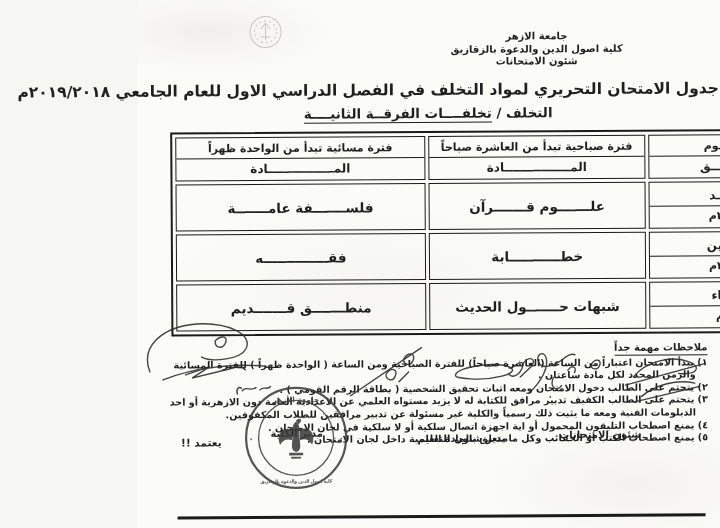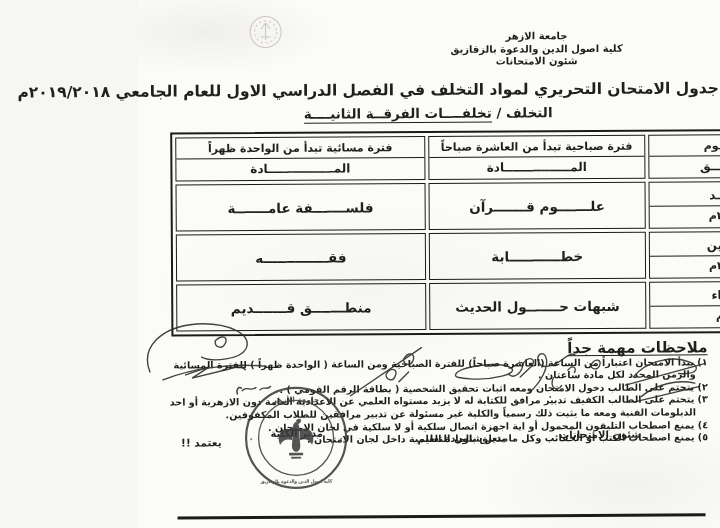--- a/index.html
+++ b/index.html
@@ -58,21 +58,21 @@
   td.subj{font-size:13.5px;height:45px;}
   td.daycell .top{font-size:12px;}
   td.daycell .bot{font-size:11px;}
   
   .notes{
     position:absolute;top:343px;right:13px;left:8px;
     font-size:9.6px;font-weight:700;line-height:12.6px;direction:rtl;
   }
   .notes .heading{
     display:inline-block;border-bottom:1.2px solid #1f1f1f;
-    font-size:15px;margin-bottom:1px;
+    font-size:10px;margin-bottom:1px;
   }
   .note-item{padding-right:12px;text-indent:-12px;}
   
   .sig-label{position:absolute;font-size:10px;font-weight:700;white-space:nowrap;}
   .lbl-exam{top:430px;right:80px;}
   .lbl-edu{top:433px;right:213px;}
   .lbl-college{top:427px;right:398px;}
   .lbl-approve{top:435px;left:42px;font-size:10.5px;}
   
   .big-stamp{position:absolute;top:384px;left:104px;opacity:.87;}

